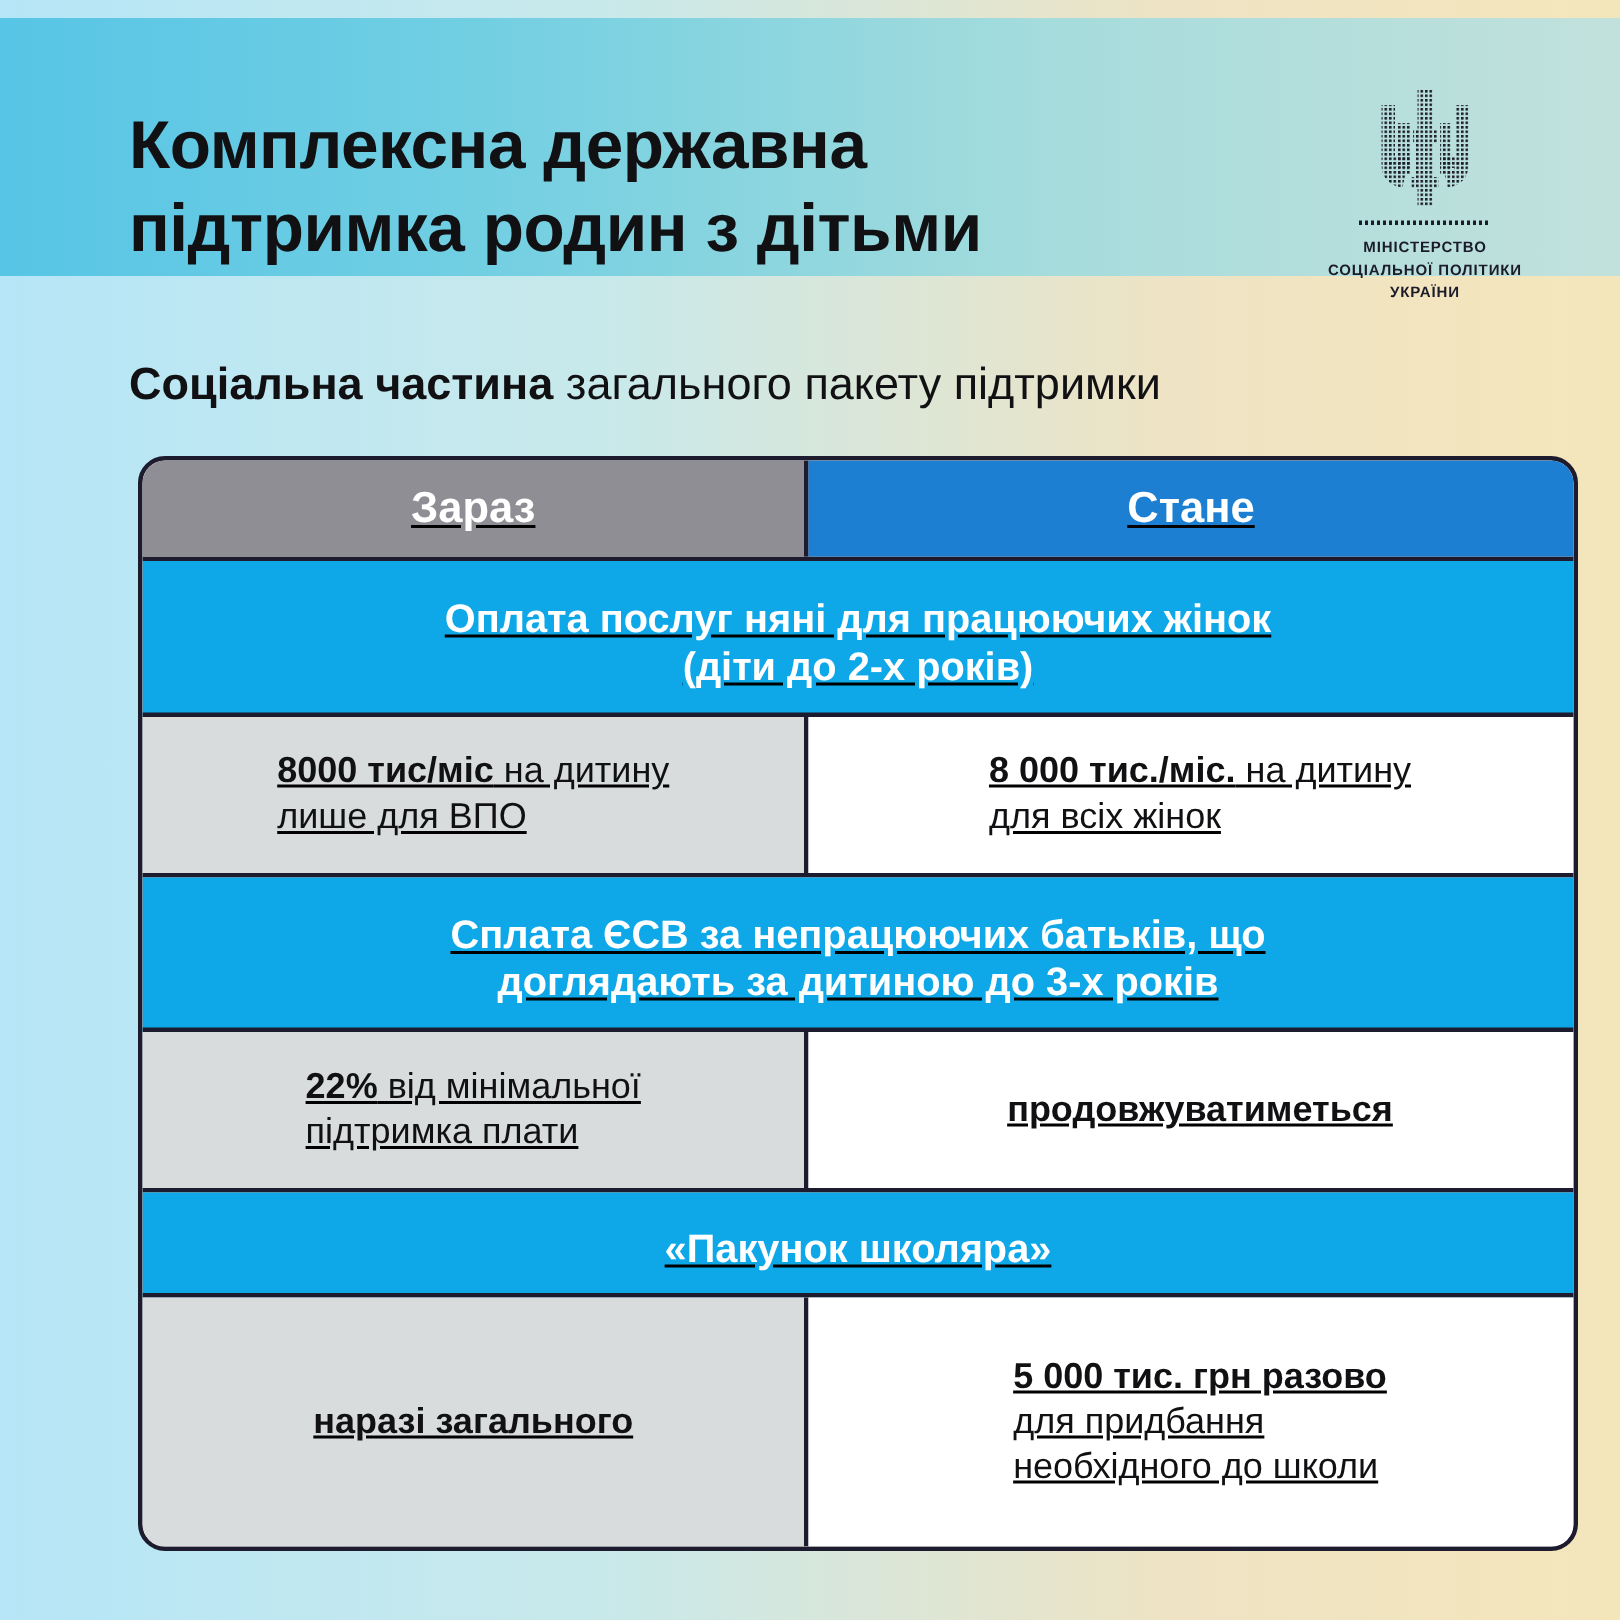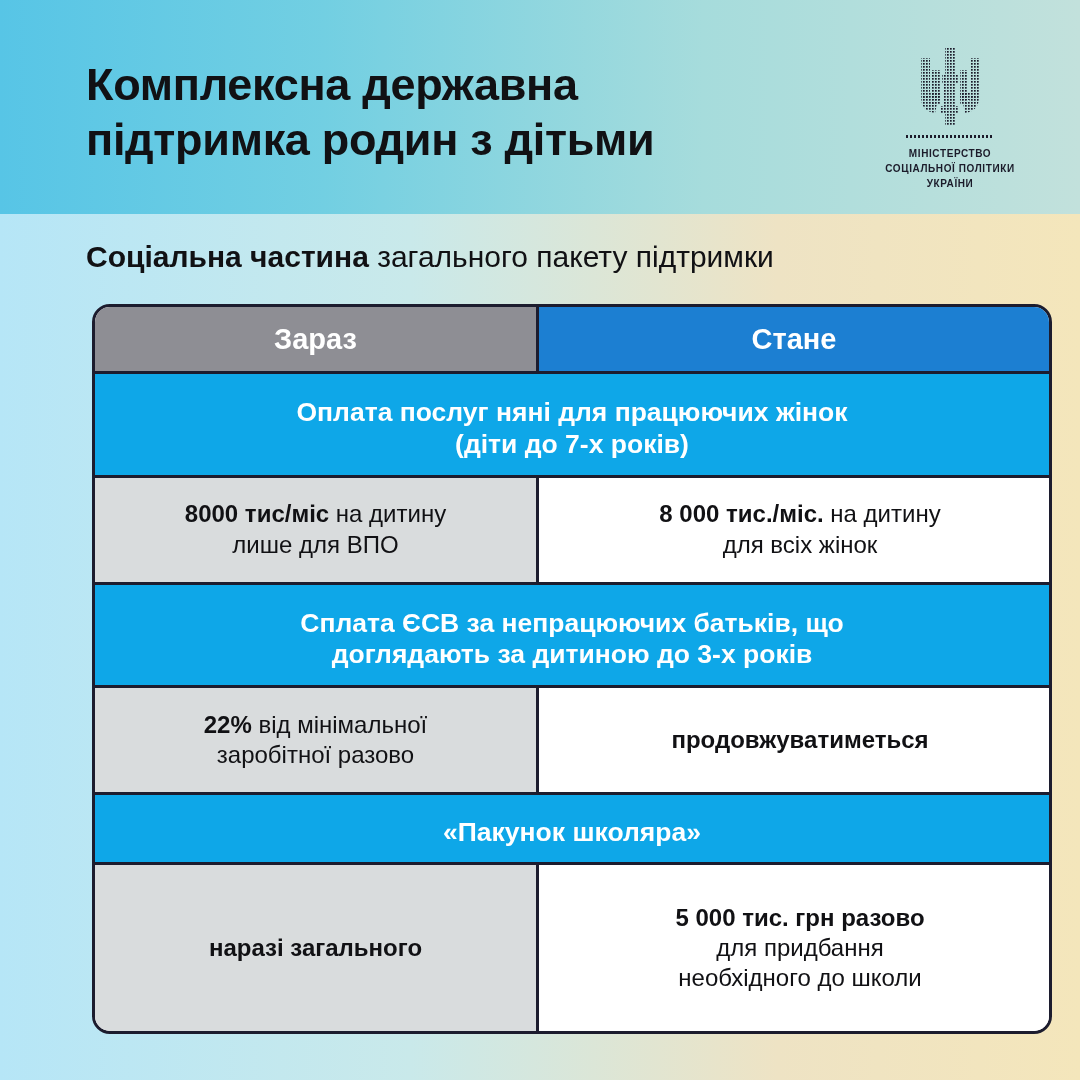--- a/index.html
+++ b/index.html
@@ -11,23 +11,23 @@
     height: 1080px;
     font-family: "Liberation Sans", "DejaVu Sans", sans-serif;
     background: linear-gradient(to right, #b6e6f7 0%, #c9e9ea 38%, #eee3c4 72%, #f4e6bb 100%);
     overflow: hidden;
     position: relative;
   }
 
   
   .header-band {
     position: absolute;
-    left: 0; top: 0;
+    left: 0; top: 12px;
     width: 1080px;
-    height: 214px;
+    height: 172px;
     background: linear-gradient(to right, #57c5e6 0%, #72cfe2 30%, #a6dcdc 65%, #c2e1dc 100%);
     box-sizing: border-box;
   }
   .page-title {
     position: absolute;
     left: 86px;
     top: 58px;
     width: 760px;
     font-size: 45px;
     font-weight: bold;
@@ -86,20 +86,21 @@
   .compare-table {
     position: absolute;
     left: 92px;
     top: 304px;
     width: 960px;
     border: 3px solid #1c1c2e;
     border-radius: 18px;
     overflow: hidden;
     box-sizing: border-box;
     background: #ffffff;
+    text-decoration: underline;
   }
   .thead {
     display: flex;
     height: 64px;
     border-bottom: 3px solid #1c1c2e;
   }
   .th {
     display: flex;
     align-items: center;
     justify-content: center;
@@ -134,21 +135,21 @@
   .data-row {
     display: flex;
     border-bottom: 3px solid #1c1c2e;
     min-height: 104px;
   }
   .data-row.last { border-bottom: none; }
   .cell {
     display: flex;
     align-items: center;
     justify-content: center;
-    text-align: center;
+    text-align: left;
     font-size: 24px;
     line-height: 1.26;
     color: #111114;
     box-sizing: border-box;
     padding: 10px 16px;
   }
   .cell-now {
     width: 444px;
     background: #d9dcdd;
     border-right: 3px solid #1c1c2e;
@@ -217,21 +218,21 @@
 <div class="compare-table">
 
   <div class="thead">
     <div class="th th-now">Зараз</div>
     <div class="th th-will">Стане</div>
   </div>
 
   <div class="section-bar">
     <span class="cell-lines">
       <span class="ln">Оплата послуг няні для працюючих жінок</span>
-      <span class="ln">(діти до 7-х років)</span>
+      <span class="ln">(діти до 2-х років)</span>
     </span>
   </div>
   <div class="data-row">
     <div class="cell cell-now">
       <span class="cell-lines">
         <span class="ln"><b>8000 тис/міс</b><span class="reg"> на дитину</span></span>
         <span class="ln reg">лише для ВПО</span>
       </span>
     </div>
     <div class="cell cell-will">
@@ -245,21 +246,21 @@
   <div class="section-bar">
     <span class="cell-lines">
       <span class="ln">Сплата ЄСВ за непрацюючих батьків, що</span>
       <span class="ln">доглядають за дитиною до  3-х років</span>
     </span>
   </div>
   <div class="data-row">
     <div class="cell cell-now">
       <span class="cell-lines">
         <span class="ln"><b>22%</b><span class="reg"> від мінімальної</span></span>
-        <span class="ln reg">заробітної разово</span>
+        <span class="ln reg">підтримка плати</span>
       </span>
     </div>
     <div class="cell cell-will">
       <b>продовжуватиметься</b>
     </div>
   </div>
 
   <div class="section-bar single">«Пакунок школяра»</div>
   <div class="data-row last">
     <div class="cell cell-now tall">

